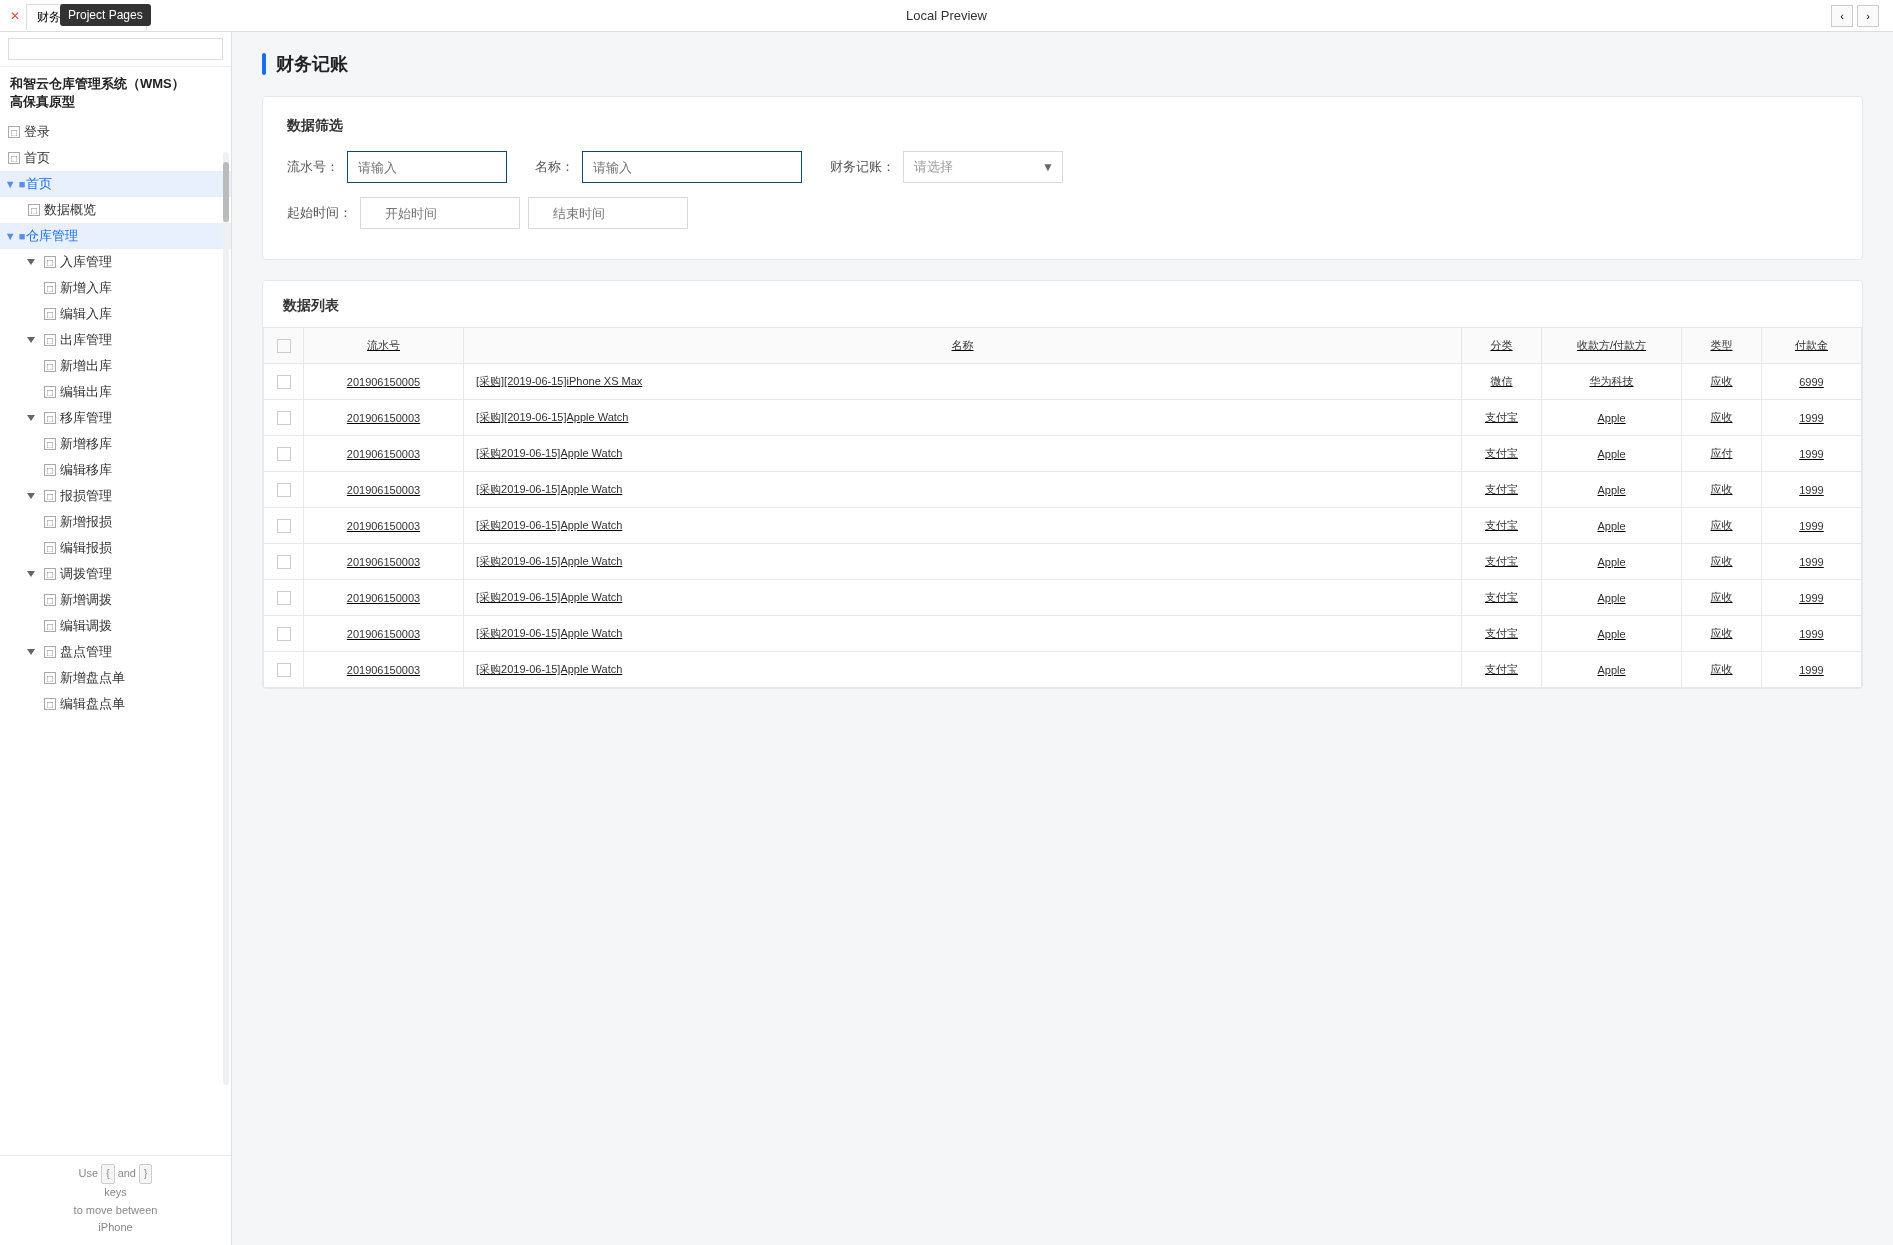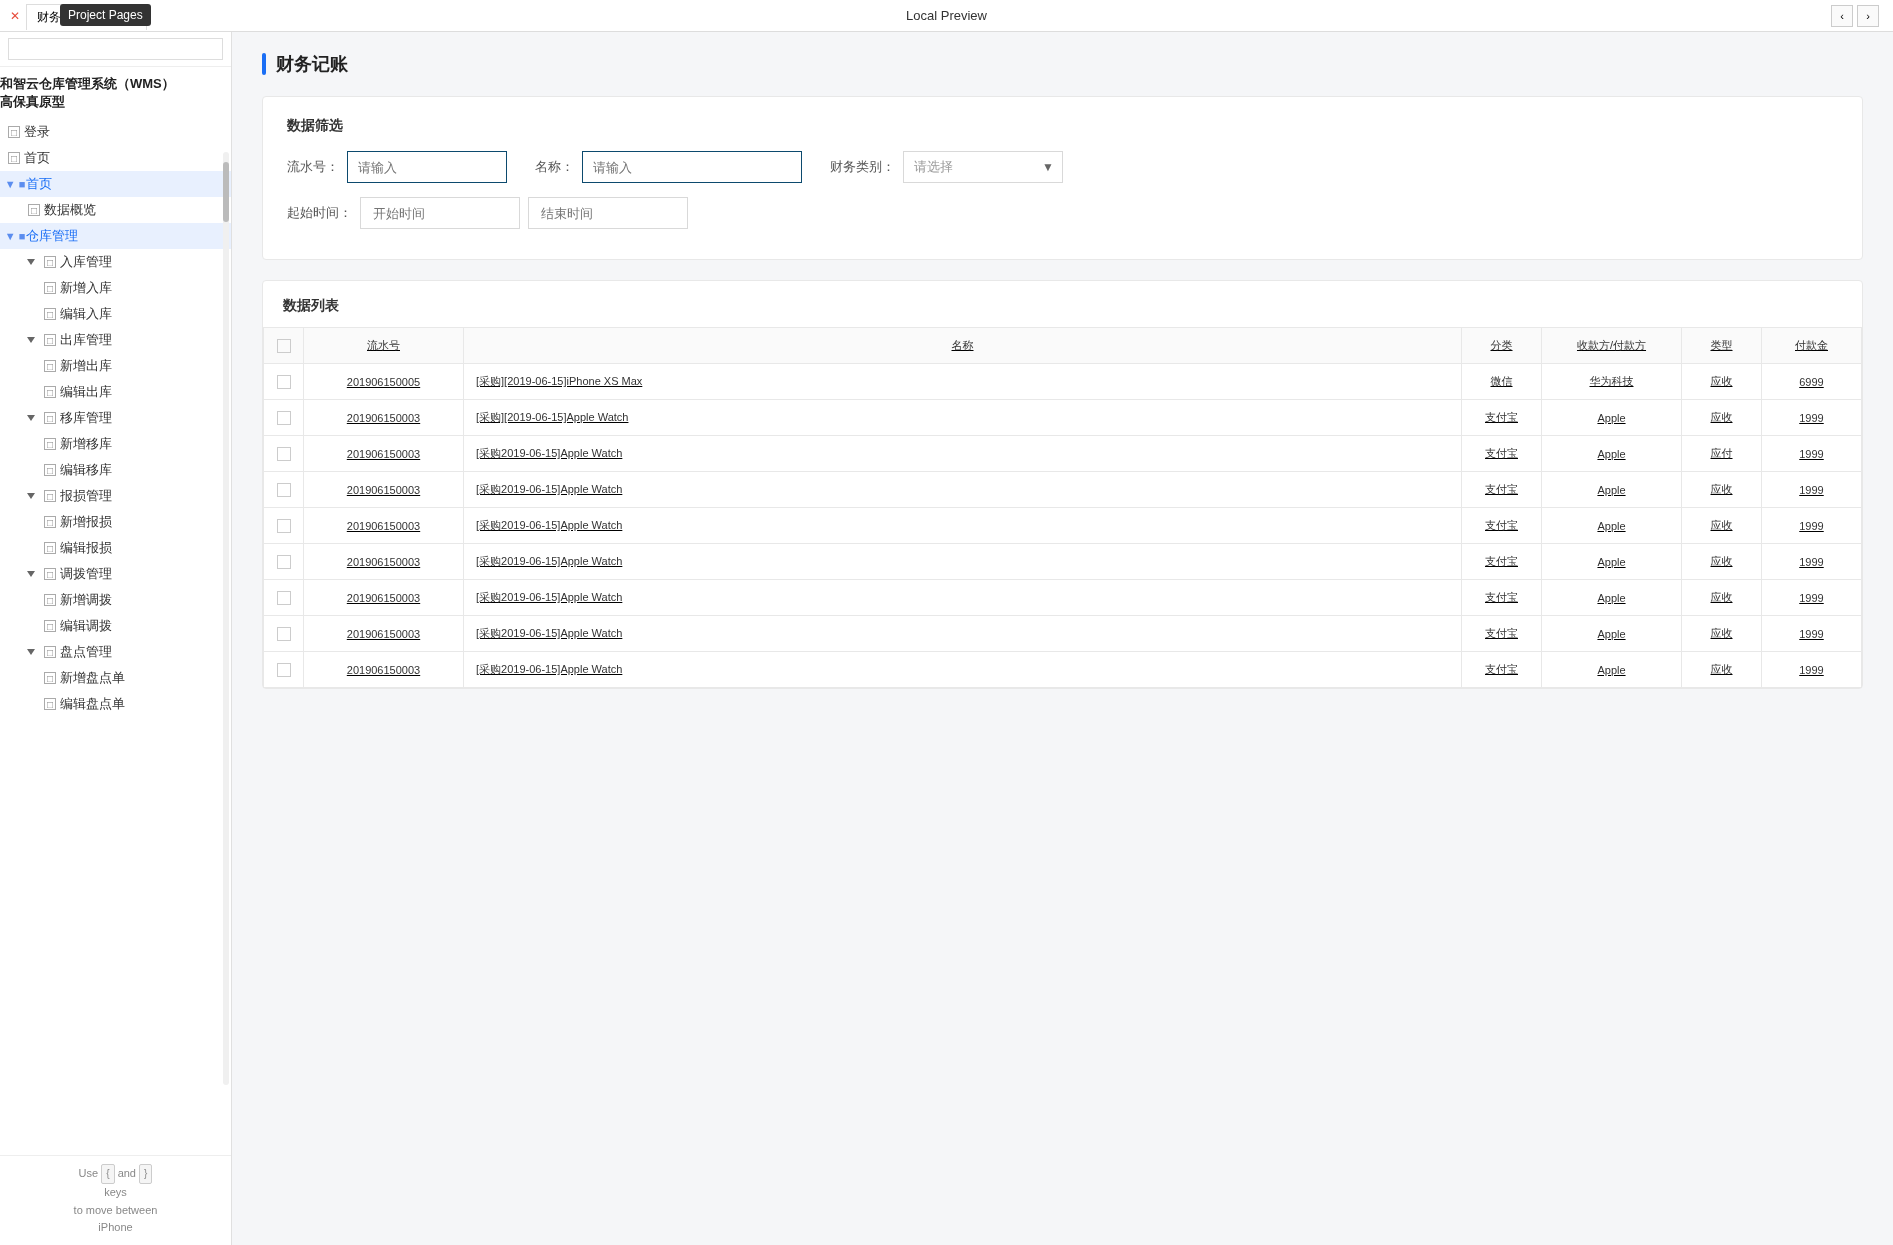--- a/index.html
+++ b/index.html
@@ -95,21 +95,21 @@
       border-bottom: 1px solid #eee;
     }
     .sidebar-search input {
       width: 100%;
       border: 1px solid #ddd;
       padding: 3px 6px;
       font-size: 12px;
       outline: none;
     }
     .sidebar-header {
-      padding: 8px 0 4px;
+      padding: 8px 10px 4px;
       font-size: 13px;
       font-weight: bold;
       color: #222;
       line-height: 1.4;
     }
     .sidebar-tree {
       flex: 1;
       overflow-y: auto;
       padding: 4px 0;
     }
@@ -262,21 +262,21 @@
       color: #666;
       font-size: 12px;
     }
     .time-range-field {
       display: flex;
       align-items: center;
       gap: 8px;
     }
     .time-input {
       border: 1px solid #d9d9d9;
-      padding: 5px 12px;
+      padding: 5px 24px;
       font-size: 13px;
       color: #4c1d95;
       width: 160px;
       height: 32px;
       outline: none;
     }
 
     
     .table-card {
       background: #fff;
@@ -533,21 +533,21 @@
       <div class="filter-row">
         <div class="filter-field">
           <span class="filter-label">流水号：</span>
           <input class="filter-input" type="text" placeholder="请输入" style="">
         </div>
         <div class="filter-field">
           <span class="filter-label">名称：</span>
           <input class="filter-input filter-input-wide" type="text" placeholder="请输入" style="">
         </div>
         <div class="filter-field">
-          <span class="filter-label">财务类别：</span>
+          <span class="filter-label">财务记账：</span>
           <div class="filter-select-wrapper">
             <span class="filter-select-text">请选择</span>
             <span class="filter-select-arrow">▼</span>
           </div>
         </div>
       </div>
 
       <div class="filter-row">
         <div class="time-range-field">
           <span class="filter-label">起始时间：</span>

